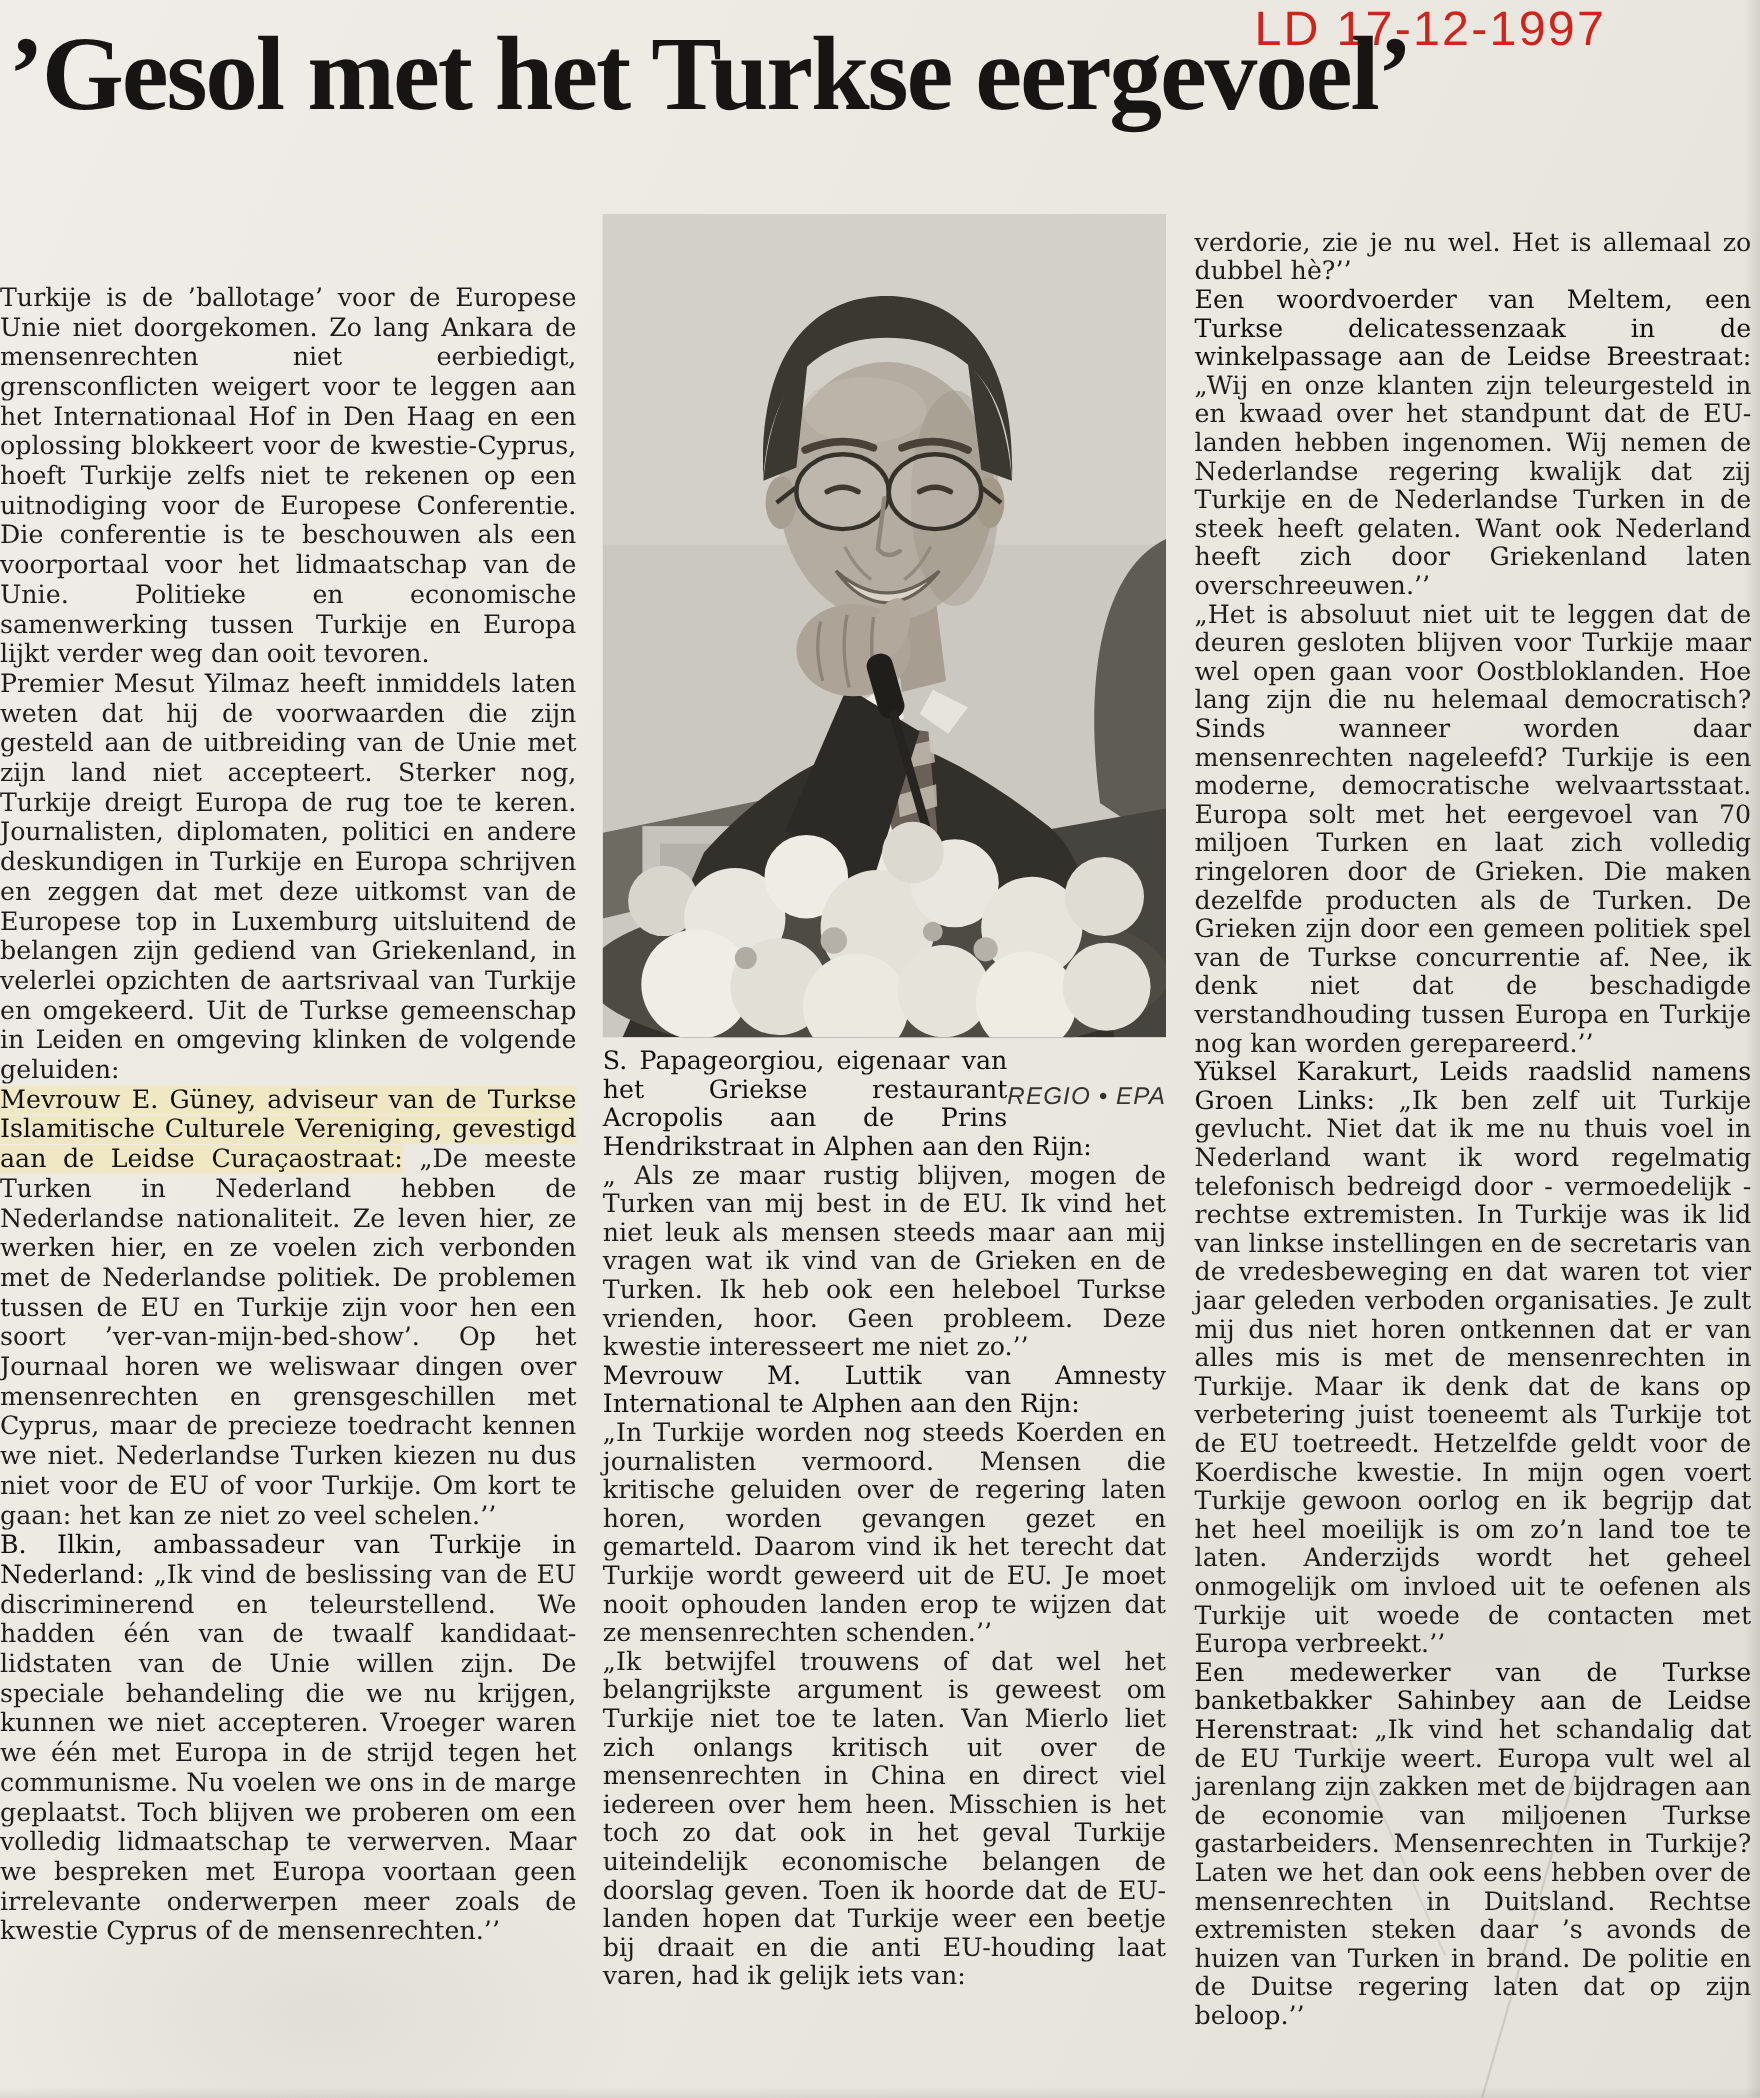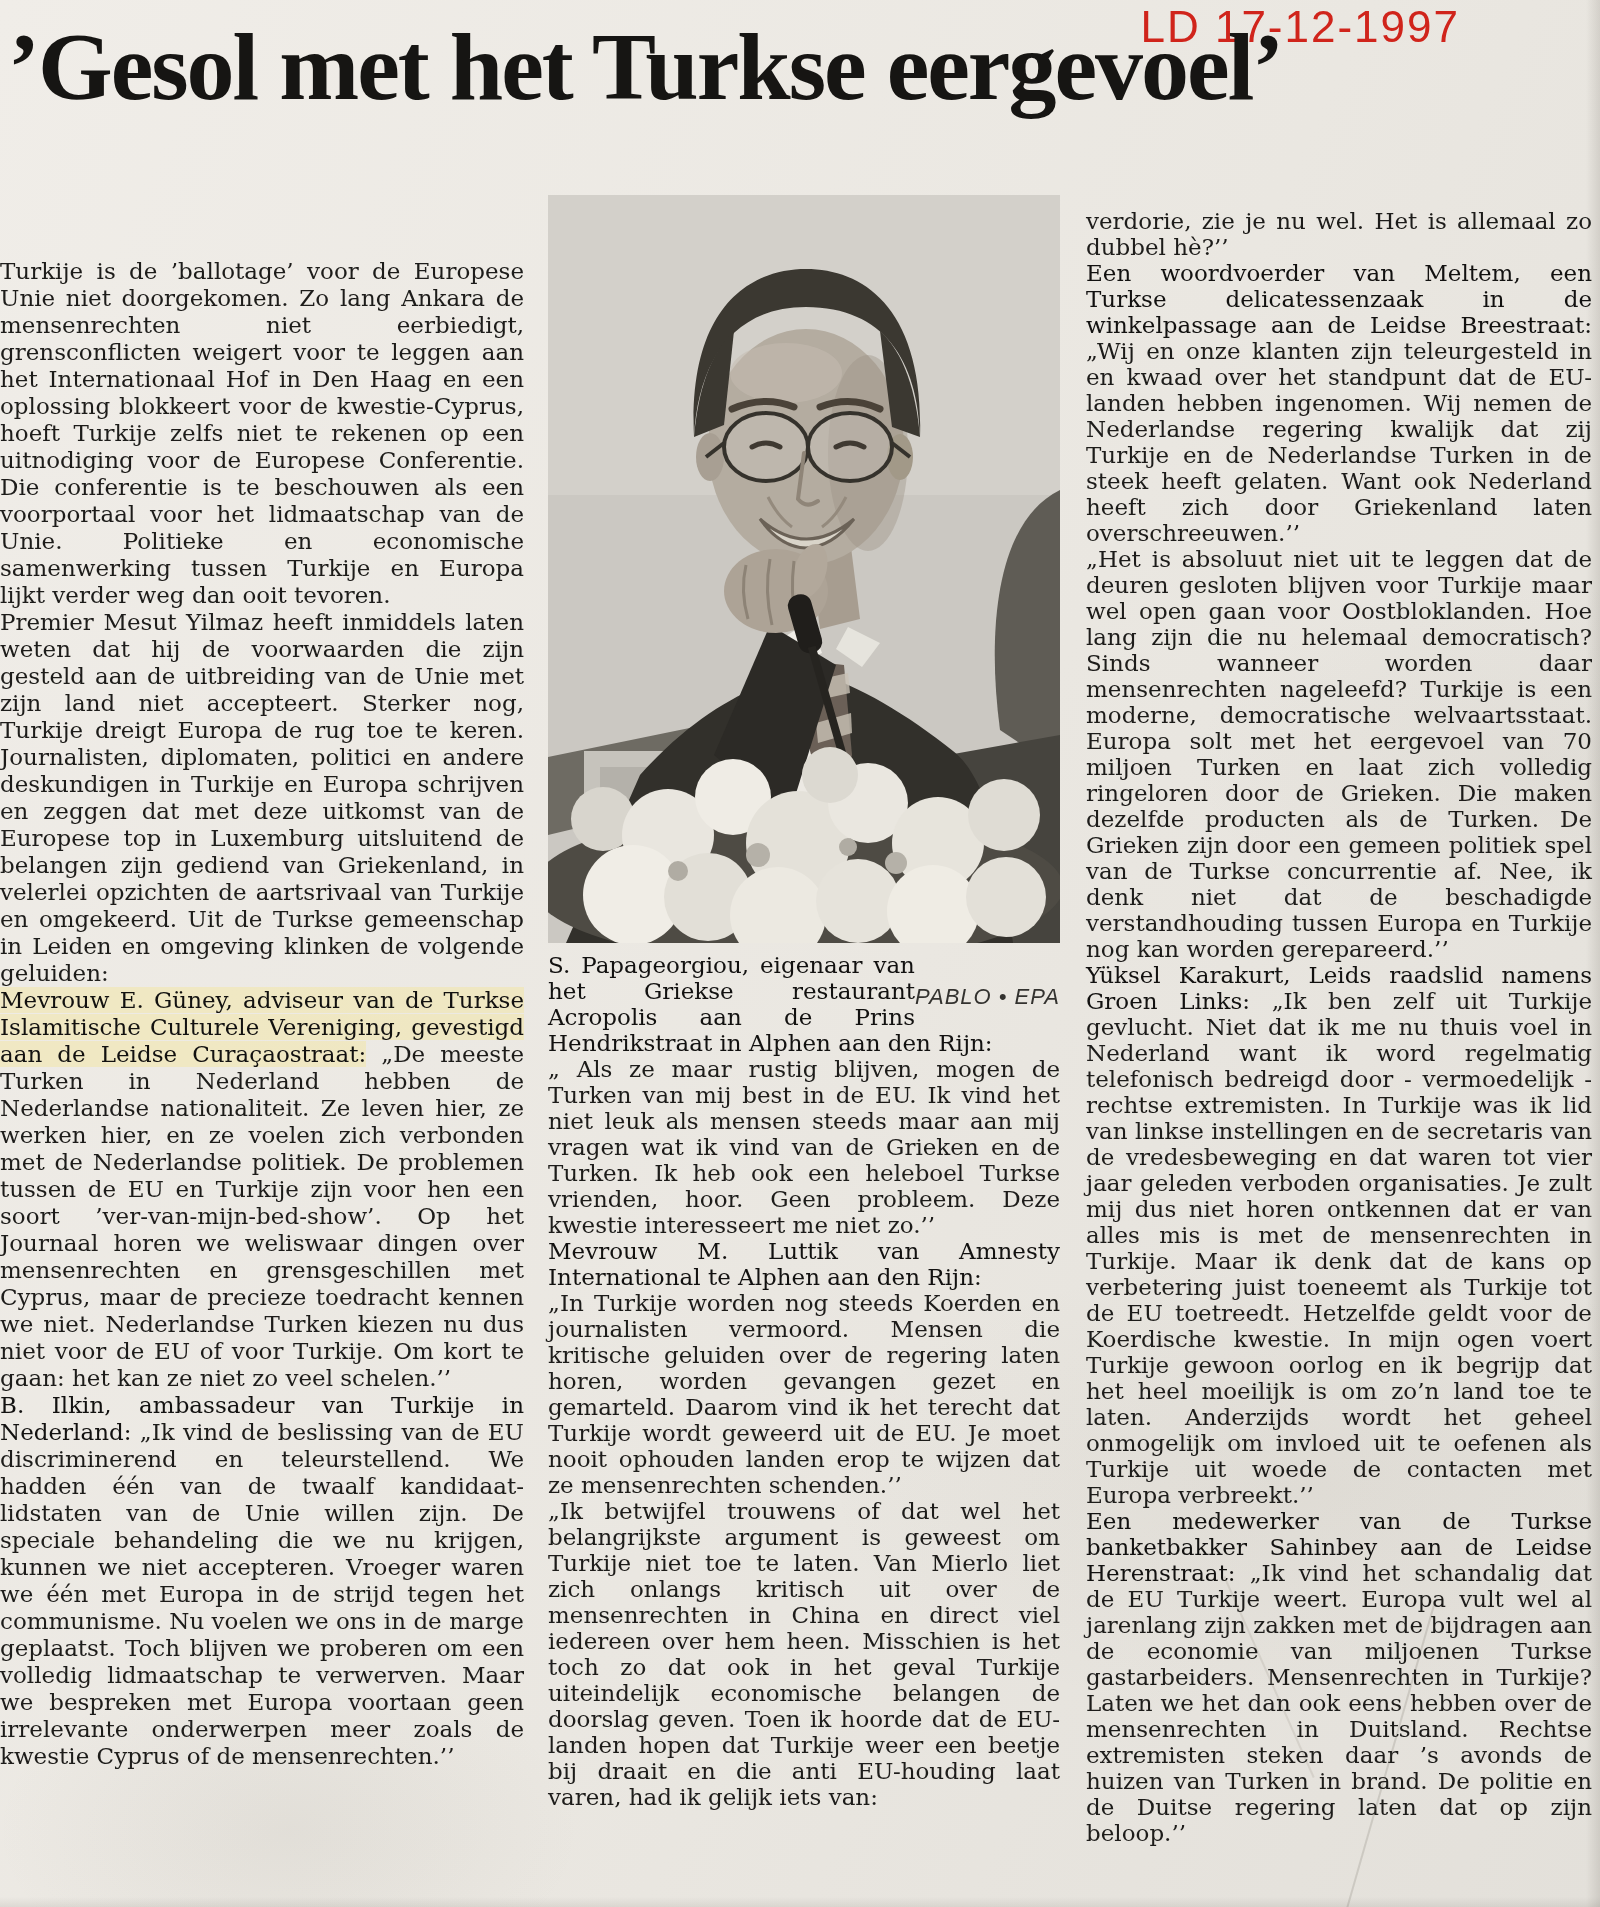--- a/index.html
+++ b/index.html
@@ -173,21 +173,21 @@
         <circle cx="458" cy="702" r="40" fill="#e3e0d8"></circle>
         <circle cx="282" cy="580" r="28" fill="#dcd9d1"></circle>
         <circle cx="210" cy="660" r="12" fill="#b5b1a8"></circle>
         <circle cx="348" cy="668" r="11" fill="#b5b1a8"></circle>
         <circle cx="130" cy="676" r="10" fill="#b0aca3"></circle>
         <circle cx="300" cy="652" r="9" fill="#b0aca3"></circle>
       </g>
     </svg>
 
     <div class="caption">
-      <span class="credit">PABLO • EPA</span>
+      <span class="credit">REGIO • EPA</span>
     </div>
 
     <p class="sec s1"><b>S. Papageorgiou, eigenaar van het Griekse restaurant Acropolis aan de Prins Hendrikstraat in Alphen aan den Rijn:</b><br><span>„ Als ze maar rustig blijven, mogen de Turken van mij best in de EU. Ik vind het niet leuk als mensen steeds maar aan mij vragen wat ik vind van de Grieken en de Turken. Ik heb ook een heleboel Turkse vrienden, hoor. Geen probleem. Deze kwestie interesseert me niet zo.’’</span></p>
 
     <p class="sec s2"><b>Mevrouw M. Luttik van Amnesty International te Alphen aan den Rijn:</b><br><span>„In Turkije worden nog steeds Koerden en journalisten vermoord. Mensen die kritische geluiden over de regering laten horen, worden gevangen gezet en gemarteld. Daarom vind ik het terecht dat Turkije wordt geweerd uit de EU. Je moet nooit ophouden landen erop te wijzen dat ze mensenrechten schenden.’’</span></p>
     <p>„Ik betwijfel trouwens of dat wel het belangrijkste argument is geweest om Turkije niet toe te laten. Van Mierlo liet zich onlangs kritisch uit over de mensenrechten in China en direct viel iedereen over hem heen. Misschien is het toch zo dat ook in het geval Turkije uiteindelijk economische belangen de doorslag geven. Toen ik hoorde dat de EU-landen hopen dat Turkije weer een beetje bij draait en die anti EU-houding laat varen, had ik gelijk iets van:</p>
   </div>
 
   <div class="col" id="col3">
     <p>verdorie, zie je nu wel. Het is allemaal zo dubbel hè?’’</p>

